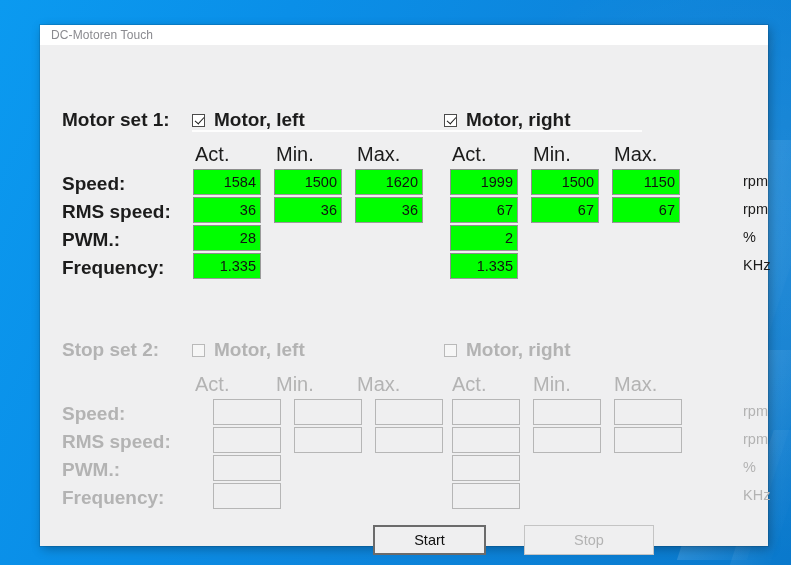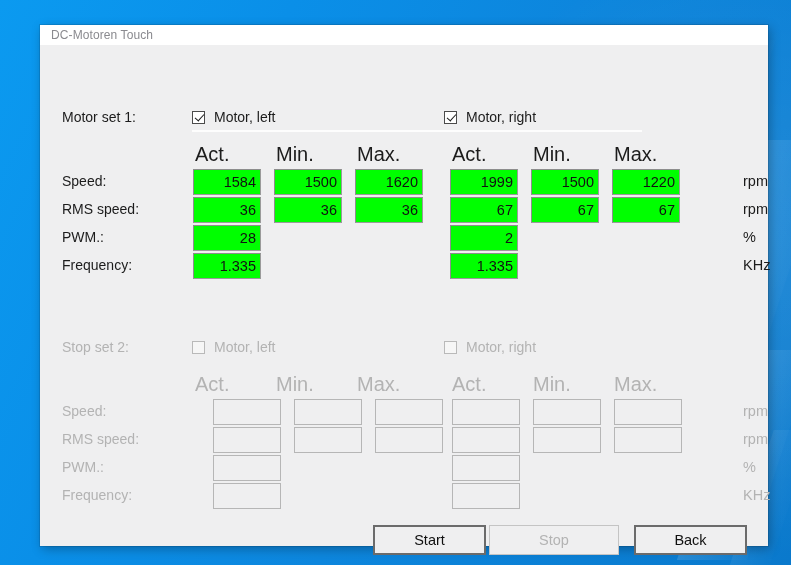--- a/index.html
+++ b/index.html
@@ -54,23 +54,24 @@
   }
 
   #client {
     position: absolute;
     top: 30px; left: 0; right: 0; bottom: 0;
     background: #efeff0;
   }
 
   
   .lbl {
-    font-size: 14px;
+    font-size: 19px;
     color: #1c1c1c;
     white-space: nowrap;
+    font-weight: bold;
   }
   .lbl.dim { color: #b3b3b3; }
 
   
   .abs { position: absolute; }
 
   
   .set-title { left: 22px; }
 
   
@@ -194,21 +195,21 @@
     <div class="abs colhead" style="left:412px; top:88px;">Act.</div>
     <div class="abs colhead" style="left:493px; top:88px;">Min.</div>
     <div class="abs colhead" style="left:574px; top:88px;">Max.</div>
 
     <div class="abs lbl" style="left:22px; top:118px;">Speed:</div>
     <div class="vbox" style="left:153px; top:114px;">1584</div>
     <div class="vbox" style="left:234px; top:114px;">1500</div>
     <div class="vbox" style="left:315px; top:114px;">1620</div>
     <div class="vbox" style="left:410px; top:114px;">1999</div>
     <div class="vbox" style="left:491px; top:114px;">1500</div>
-    <div class="vbox" style="left:572px; top:114px;">1220</div>
+    <div class="vbox" style="left:572px; top:114px;">1150</div>
     <div class="abs unit" style="top:118px;">rpm</div>
 
     <div class="abs lbl" style="left:22px; top:146px;">RMS speed:</div>
     <div class="vbox" style="left:153px; top:142px;">36</div>
     <div class="vbox" style="left:234px; top:142px;">36</div>
     <div class="vbox" style="left:315px; top:142px;">36</div>
     <div class="vbox" style="left:410px; top:142px;">67</div>
     <div class="vbox" style="left:491px; top:142px;">67</div>
     <div class="vbox" style="left:572px; top:142px;">67</div>
     <div class="abs unit" style="top:146px;">rpm</div>
@@ -264,17 +265,16 @@
     <div class="vbox empty" style="left:173px; top:400px;"></div>
     <div class="vbox empty" style="left:412px; top:400px;"></div>
     <div class="abs unit dim" style="top:404px;">%</div>
 
     <div class="abs lbl dim" style="left:22px; top:432px;">Frequency:</div>
     <div class="vbox empty" style="left:173px; top:428px;"></div>
     <div class="vbox empty" style="left:412px; top:428px;"></div>
     <div class="abs unit dim" style="top:432px;">KHz</div>
 
     <div class="btn default" style="left:333px; top:470px; width:113px;">Start</div>
-    <div class="btn disabled" style="left:449px; top:470px; width:130px;">Stop</div>
-    <div class="btn default" style="left:594px; top:470px; width:113px;">Back</div>
+    <div class="btn disabled" style="left:484px; top:470px; width:130px;">Stop</div>
 
   </div>
 </div>
 
 </body></html>

